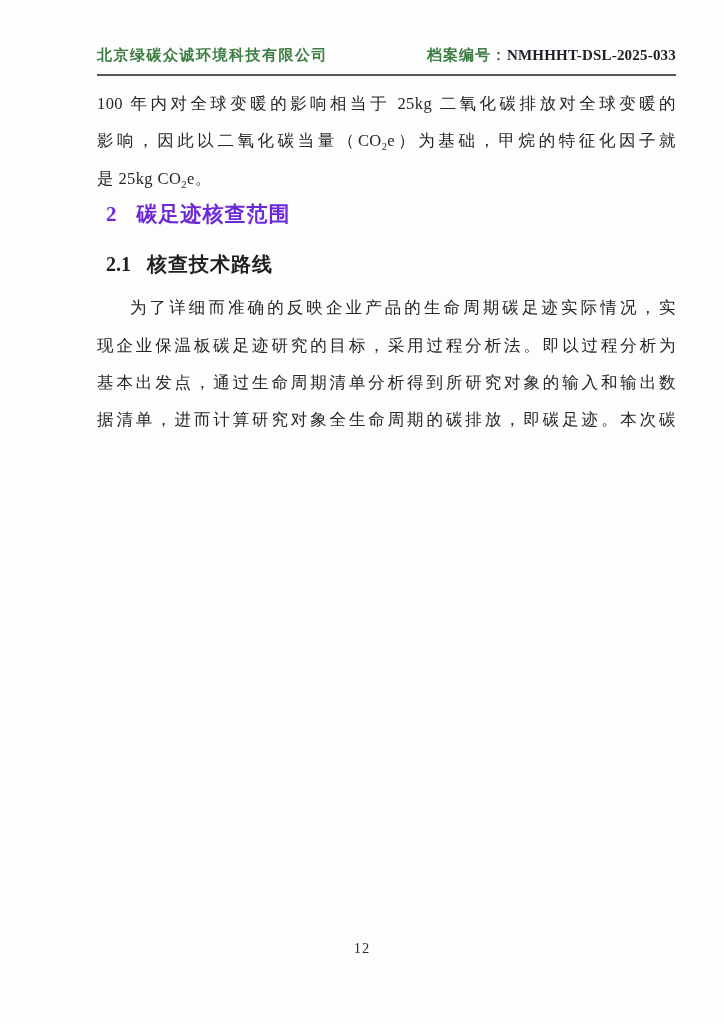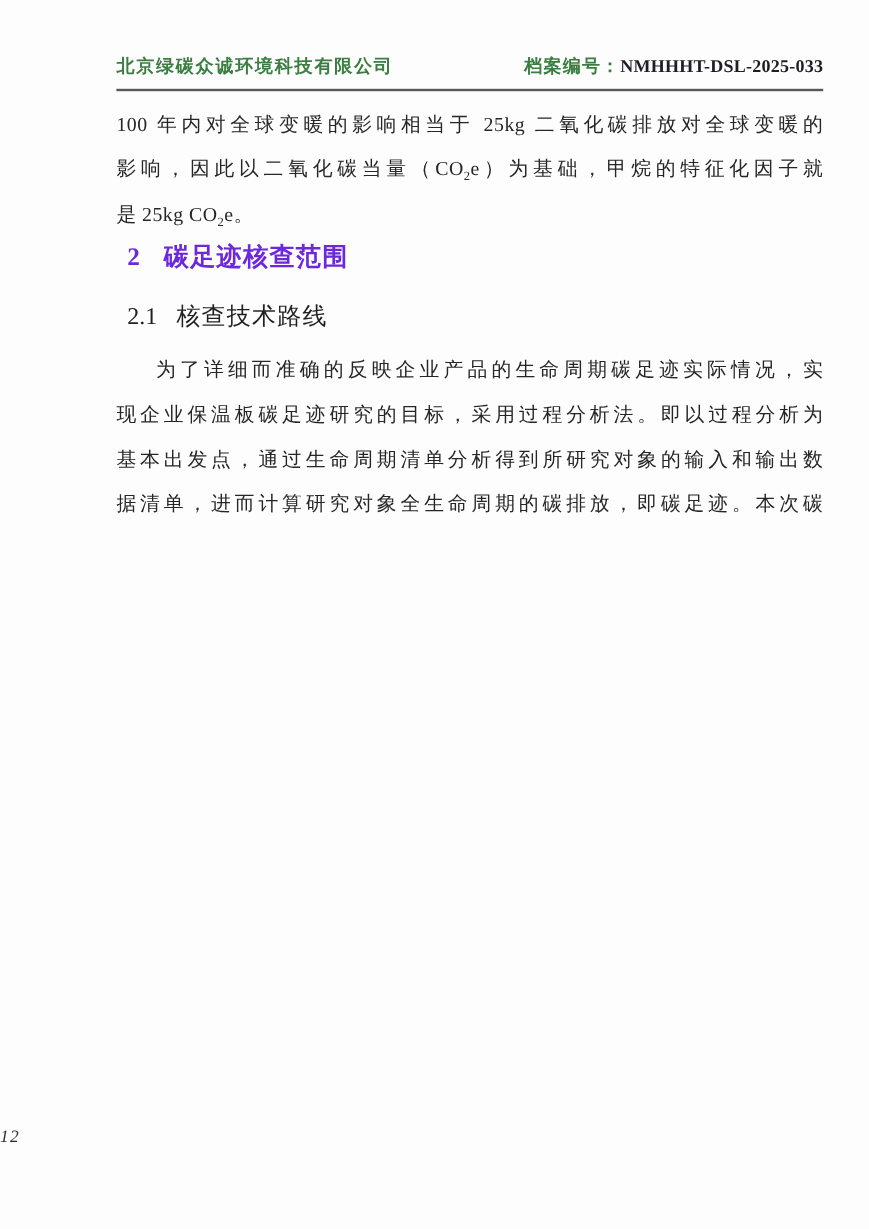--- a/index.html
+++ b/index.html
@@ -14,21 +14,21 @@
     color: #262626;
     position: relative;
     overflow: hidden;
   }
   .page {
     position: relative;
     width: 724px;
     height: 1024px;
     background: #fdfdfd;
     box-sizing: border-box;
-    padding: 46px 38px 0 97px;
+    padding: 46px 48px 0 97px;
   }
   
   .doc-header {
     display: flex;
     justify-content: space-between;
     align-items: flex-end;
     padding-bottom: 9px;
     border-bottom: 2px solid #585858;
   }
   .company-name {
@@ -83,40 +83,40 @@
     font-size: 21px;
     line-height: 26px;
     font-weight: bold;
     color: #6d28d9;
     letter-spacing: 1px;
   }
   .heading-l2 {
     margin: 24px 0 0 9px;
     font-size: 20px;
     line-height: 26px;
-    font-weight: normal;
+    font-weight: bold;
     color: #1f1f1f;
     letter-spacing: 1px;
   }
   .heading-num {
     display: inline-block;
     margin-right: 20px;
     letter-spacing: 0;
   }
   .heading-l2 .heading-num { margin-right: 16px; }
   
   .page-number {
     position: absolute;
     left: 0;
     right: 0;
     top: 940px;
+    text-align: center;
     font-size: 14.5px;
     color: #2c2c38;
     letter-spacing: 1px;
-    font-style: italic;
   }
 </style>
 </head>
 <body>
 
 <div class="page">
 
   <div class="doc-header">
     <span class="company-name">北京绿碳众诚环境科技有限公司</span>
     <span class="archive">

